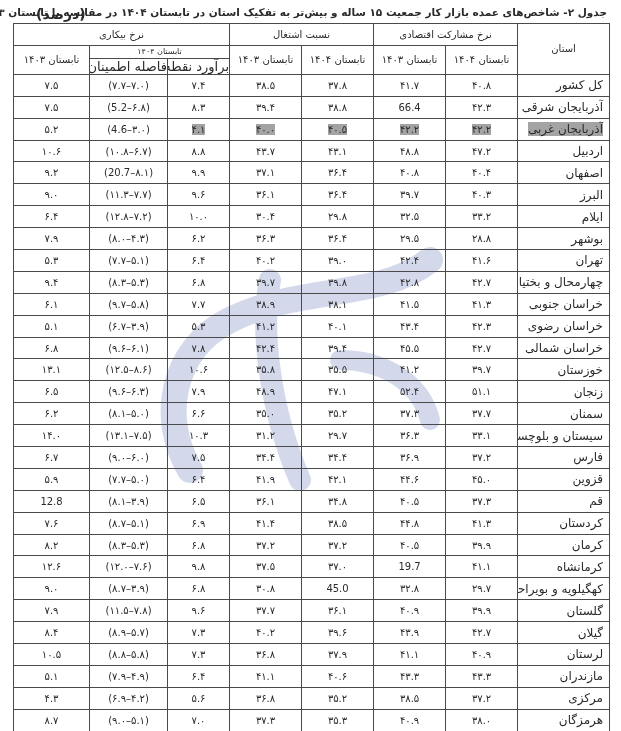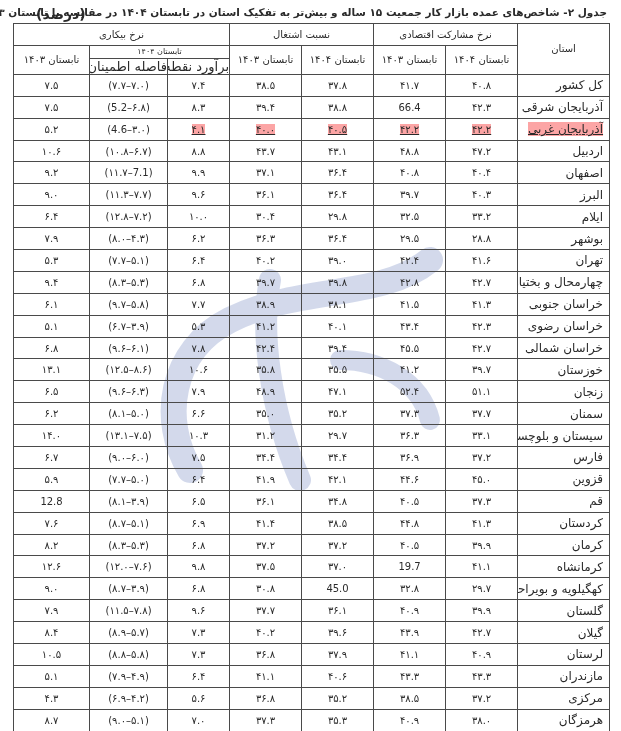--- a/index.html
+++ b/index.html
@@ -22,21 +22,21 @@
       border-collapse: collapse; direction: rtl; table-layout: fixed;
     }
     td, th {
       border: 1.3px solid #4a4a4a; text-align: center; font-weight: normal;
       font-size: 10px; height: 20.9px; padding: 0; white-space: nowrap; overflow: hidden;
     }
     th { font-size: 10px; }
     th.small { font-size: 13px; height: 12px; }
     th.mid { font-size: 8px; height: 12px; }
     td.prov { text-align: right; padding-right: 6px; font-size: 12px; }
-    td.hl span, td.prov.hl span { background: #fca5a5; text-decoration: underline; }
+    td.hl span, td.prov.hl span { background: #a3a3a3; }
   </style>
 </head>
 <body>
 
 <div class="caption">
   <span class="title">جدول ۲- شاخص‌های عمده بازار کار جمعیت ۱۵ ساله و بیش‌تر به تفکیک استان در تابستان ۱۴۰۴ در مقایسه با تابستان ۱۴۰۳</span>
   <span class="unit">(درصد)</span>
 </div>
 
 <svg class="watermark" viewBox="0 0 300 260">
@@ -117,21 +117,21 @@
         <td><span>(۶.۷–۱۰.۸)</span></td>
         <td><span>۱۰.۶</span></td>
       </tr>
       <tr>
         <td class="prov"><span>اصفهان</span></td>
         <td><span>۴۰.۴</span></td>
         <td><span>۴۰.۸</span></td>
         <td><span>۳۶.۴</span></td>
         <td><span>۳۷.۱</span></td>
         <td><span>۹.۹</span></td>
-        <td><span>(7.1–۱۱.۷)</span></td>
+        <td><span>(۸.۱–20.7)</span></td>
         <td><span>۹.۲</span></td>
       </tr>
       <tr>
         <td class="prov"><span>البرز</span></td>
         <td><span>۴۰.۳</span></td>
         <td><span>۳۹.۷</span></td>
         <td><span>۳۶.۴</span></td>
         <td><span>۳۶.۱</span></td>
         <td><span>۹.۶</span></td>
         <td><span>(۷.۷–۱۱.۳)</span></td>

